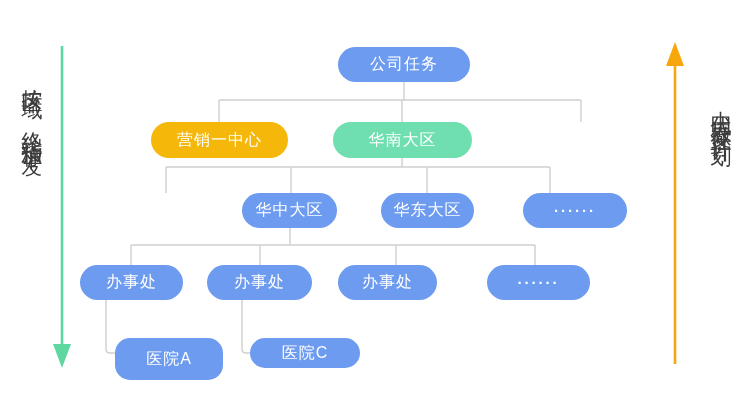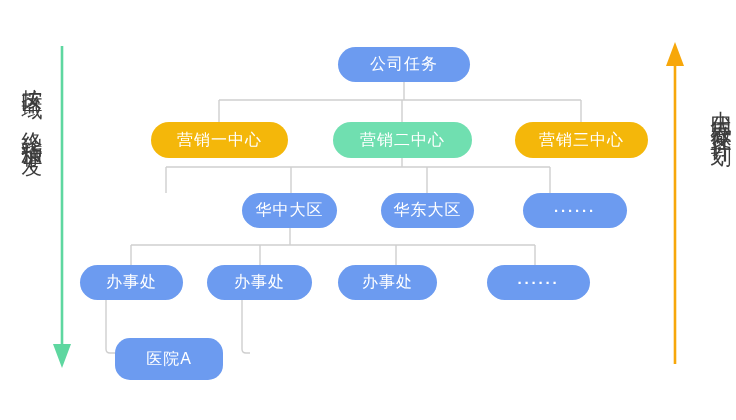--- a/index.html
+++ b/index.html
@@ -88,27 +88,27 @@
     <polygon stroke="none" points="675,42 666,66 684,66" fill="#F7A70A"></polygon>
   </svg>
 
   <div class="v-label" style="left:22px; top:72px;">按区域/终端指标下发</div>
 
   <div class="v-label" style="left:711px; top:94px;">由代表做任务计划</div>
 
   <div class="node c-blue" style="left:338px; top:47px; width:132px; height:35px;">公司任务</div>
 
   <div class="node c-yellow" style="left:151px; top:122px; width:137px; height:36px;">营销一中心</div>
-  <div class="node c-green" style="left:333px; top:122px; width:139px; height:36px;">营销二中心</div>
-  <div class="node c-yellow" style="left:515px; top:122px; width:133px; height:36px;">营销三中心</div>
+  <div class="node c-green" style="left:333px; top:122px; width:139px; height:36px;">华南大区</div>
 
   <div class="node c-blue" style="left:381px; top:193px; width:93px; height:35px;">华东大区</div>
   <div class="node c-blue" style="left:242px; top:193px; width:95px; height:35px;">华中大区</div>
   <div class="node c-blue more" style="left:523px; top:193px; width:104px; height:35px;">······</div>
 
   <div class="node c-blue" style="left:80px; top:265px; width:103px; height:35px;">办事处</div>
   <div class="node c-blue" style="left:207px; top:265px; width:105px; height:35px;">办事处</div>
   <div class="node c-blue" style="left:338px; top:265px; width:99px; height:35px;">办事处</div>
   <div class="node c-blue more" style="left:487px; top:265px; width:103px; height:35px;">······</div>
 
   <div class="node c-blue" style="left:115px; top:338px; width:108px; height:42px; border-radius:15px;">医院A</div>
+  <div class="node c-blue" style="left:250px; top:338px; width:110px; height:30px; border-radius:15px;">医院C</div>
 
 </div>
 
 </body></html>

